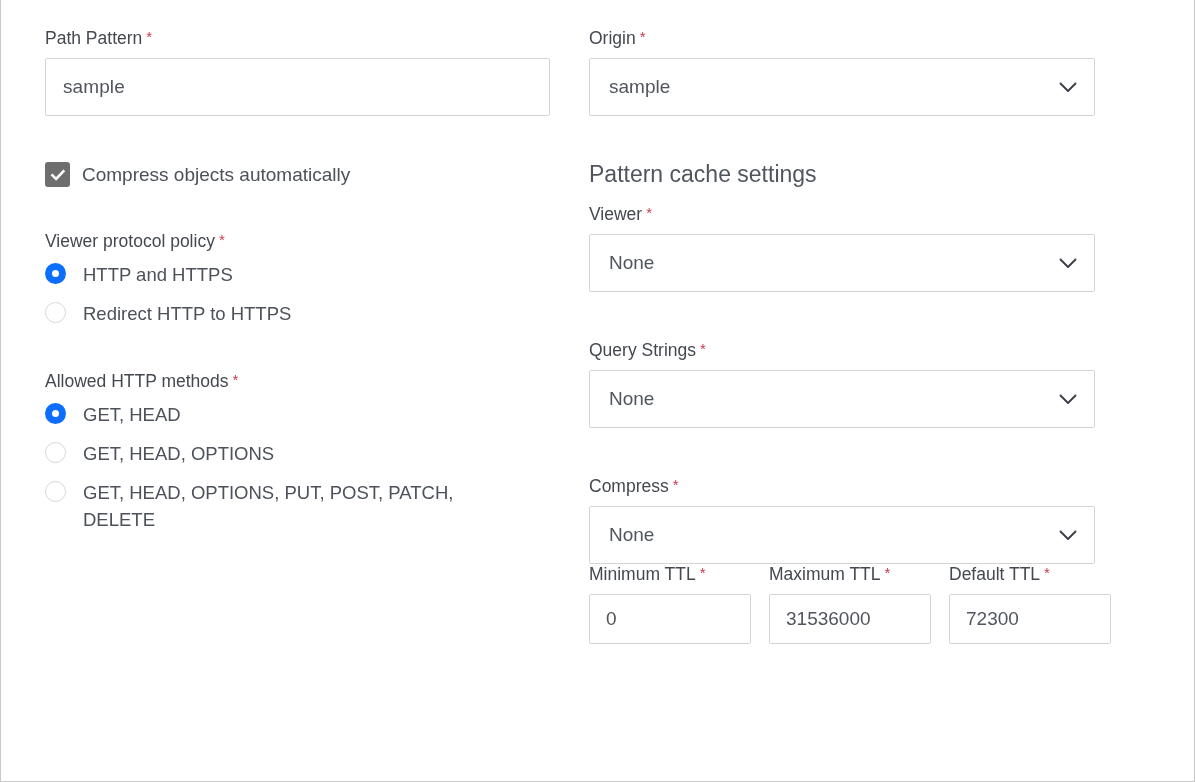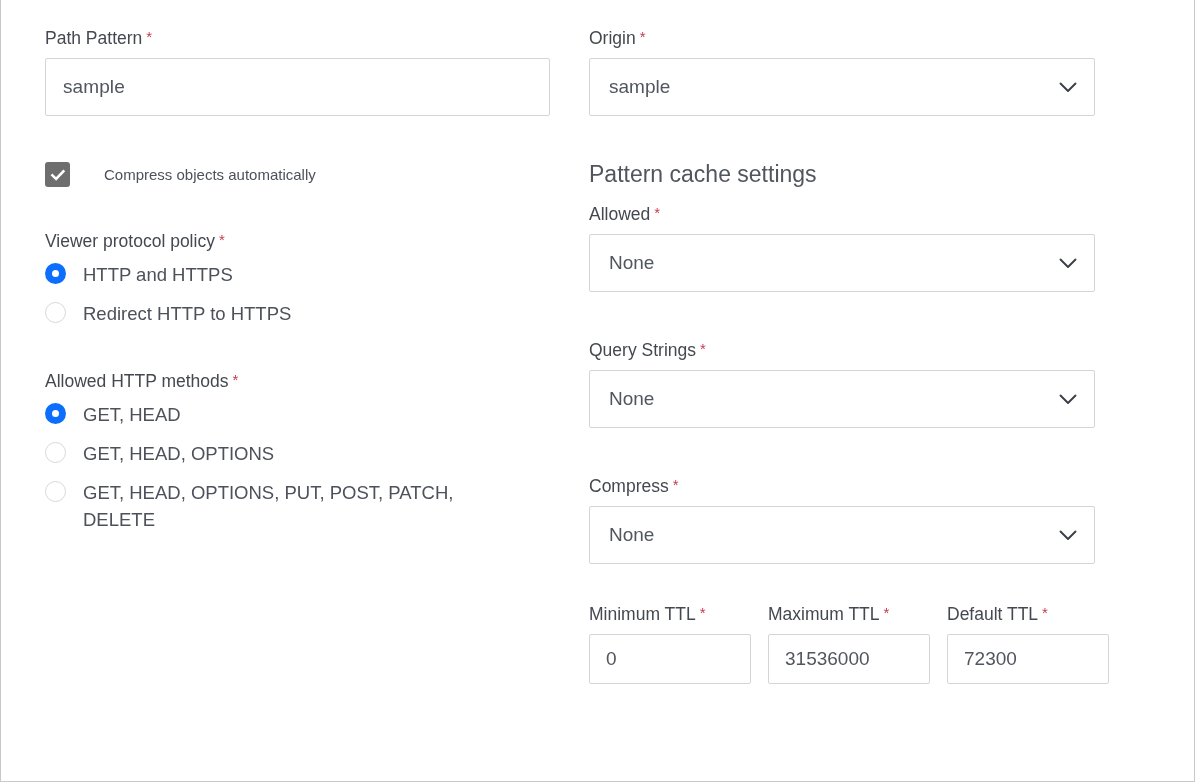--- a/index.html
+++ b/index.html
@@ -120,22 +120,22 @@
     height: 25px;
     border-radius: 3px;
     background: #6e6e6e;
     display: flex;
     align-items: center;
     justify-content: center;
     flex: 0 0 auto;
   }
   .cbox svg { display: block; }
   .cbox-label {
-    margin-left: 34px;
-    font-size: 15px;
+    margin-left: 12px;
+    font-size: 19px;
     color: #4c515a;
   }
 
   
   .radio-group { margin-top: 0; }
   .radio-row {
     display: flex;
     align-items: flex-start;
     margin-bottom: 12px;
   }
@@ -179,23 +179,21 @@
   }
 
   
   .block-gap-lg { margin-top: 44px; }
   .block-gap-md { margin-top: 48px; }
 
   
   .ttl-row {
     display: flex;
     flex-direction: row;
-    gap: 8px;
-    margin-top: 40px;
-    justify-content: space-between;
+    gap: 18px;
   }
   .ttl-cell { width: 162px; }
   .ttl-cell .field-label { font-size: 17.5px; margin-bottom: 9px; }
   .ttl-input {
     box-sizing: border-box;
     width: 162px;
     height: 50px;
     border: 1px solid #d5d5d5;
     border-radius: 2px;
     background: #ffffff;
@@ -280,21 +278,21 @@
             <path d="M1.5 1.5 L9 9 L16.5 1.5" fill="none" stroke="#3a3f47" stroke-width="1.9" stroke-linecap="round" stroke-linejoin="round"></path>
           </svg>
         </span>
       </div>
 
       <div class="block-gap-lg">
         <div class="section-heading">Pattern cache settings</div>
 
         <div>
           <div class="field-label">
-            <span>Allowed</span><span class="req-star">*</span>
+            <span>Viewer</span><span class="req-star">*</span>
           </div>
           <div class="select-box">
             <span>None</span>
             <span class="chev">
               <svg width="18" height="11" viewBox="0 0 18 11" aria-hidden="true">
                 <path d="M1.5 1.5 L9 9 L16.5 1.5" fill="none" stroke="#3a3f47" stroke-width="1.9" stroke-linecap="round" stroke-linejoin="round"></path>
               </svg>
             </span>
           </div>
         </div>

